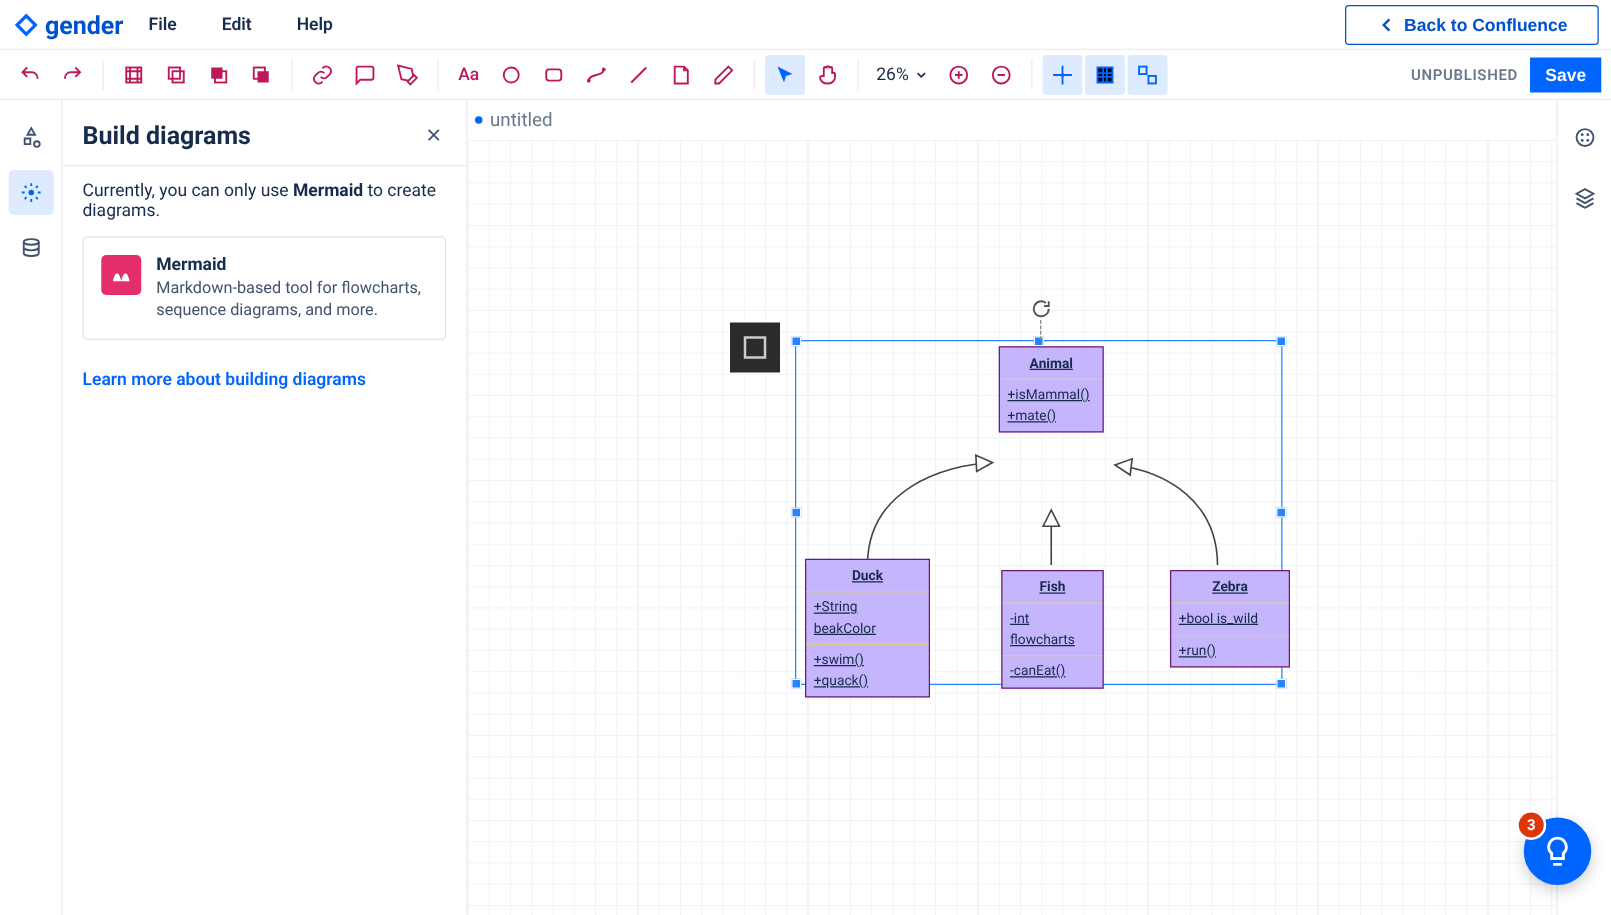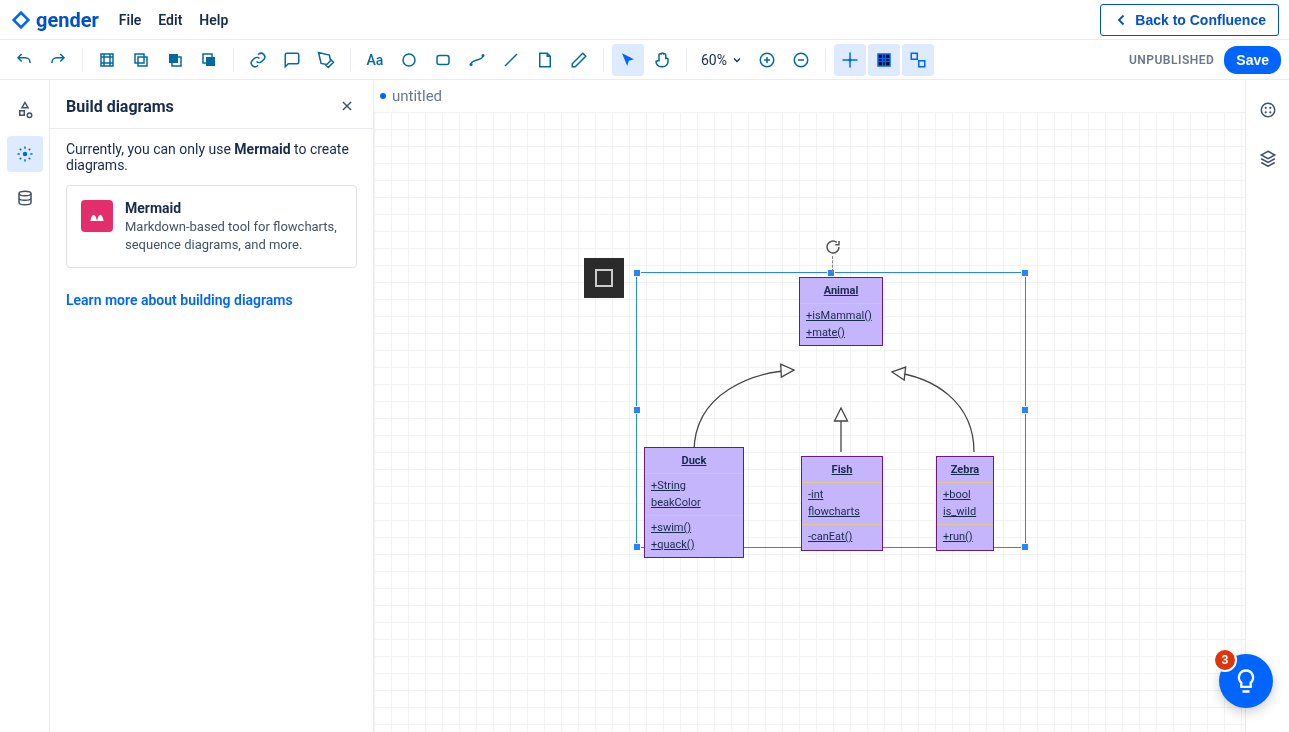--- a/index.html
+++ b/index.html
@@ -2,43 +2,43 @@
 <html><head>
 <meta charset="utf-8">
 <style>
 * { box-sizing: border-box; margin: 0; padding: 0; }
 body { font-family: -apple-system, BlinkMacSystemFont, "Segoe UI", Roboto, Helvetica, Arial, sans-serif; font-size: 14px; color: #172B4D; overflow: hidden; width: 1289px; height: 732px; position: relative; background: #fff; }
 
 
 .menubar { display: flex; align-items: center; height: 40px; padding: 0 10px; border-bottom: 1px solid #ebecf0; }
 .logo { display: flex; align-items: center; font-weight: 700; font-size: 20px; color: #0052CC; margin-right: 20px; gap:4px; }
 .logo svg { width: 22px; height: 22px; }
-.menu-items { display: flex; gap: 17px; }
+.menu-items { display: flex; gap: 36px; }
 .menu-item { font-size: 14px; font-weight: 600; color: #172B4D; cursor: pointer; }
 .spacer { flex: 1; }
-.back-btn { border: 1px solid #0052CC; color: #0052CC; background: #fff; border-radius: 3px; padding: 6px 12px; font-weight: 600; font-size: 14px; cursor: pointer; display:flex; align-items:center; gap:4px;}
+.back-btn { border: 1px solid #0052CC; color: #0052CC; background: #fff; border-radius: 3px; padding: 6px 24px; font-weight: 600; font-size: 14px; cursor: pointer; display:flex; align-items:center; gap:4px;}
 
 
 .toolbar { display: flex; align-items: center; height: 40px; padding: 0 8px; border-bottom: 1px solid #ebecf0; gap: 2px; }
-.tbtn { width: 32px; height: 32px; display:flex; align-items:center; justify-content:center; border-radius: 3px; cursor:pointer; color:#0369a1; }
+.tbtn { width: 32px; height: 32px; display:flex; align-items:center; justify-content:center; border-radius: 3px; cursor:pointer; color:#be185d; }
 .tbtn.active { color:#0065FF; background:#deebff; }
 .tsep { width:1px; height:24px; background:#ebecf0; margin: 0 6px; }
 .zoom { display:flex; align-items:center; gap:4px; font-size:14px; color:#172B4D; padding:0 6px; cursor:pointer;}
 .unpub { color:#6B778C; font-size:12px; font-weight:600; letter-spacing:0.5px; margin-right:8px;}
-.save-btn { background:#0065FF; color:#fff; border:none; border-radius:13px; padding:6px 12px; font-weight:600; font-size:14px; cursor:pointer;}
+.save-btn { background:#0065FF; color:#fff; border:none; border-radius:0; padding:6px 12px; font-weight:600; font-size:14px; cursor:pointer;}
 
 
 .main { display:flex; height: calc(732px - 80px); position:relative;}
 .leftrail { width: 50px; border-right:1px solid #ebecf0; display:flex; flex-direction:column; align-items:center; padding-top:12px; gap:8px;}
 .rail-btn { width:36px; height:36px; display:flex; align-items:center; justify-content:center; border-radius:4px; cursor:pointer; color:#42526E;}
 .rail-btn.active { background:#deebff; color:#0065FF;}
 
 .sidepanel { width: 324px; border-right:1px solid #ebecf0; padding:0; display:flex; flex-direction:column;}
 .panel-head { display:flex; align-items:center; justify-content:space-between; padding:16px 16px 12px 16px;}
-.panel-head h2 { font-size:16px; font-weight:700; color:#172B4D;}
+.panel-head h2 { font-size:20px; font-weight:700; color:#172B4D;}
 .panel-close { cursor:pointer; color:#42526E; width:20px; height:20px; display:flex; align-items:center; justify-content:center;}
 .panel-body { padding: 12px 16px; font-size:14px; color:#172B4D;}
 .panel-card { border:1px solid #dfe1e6; border-radius:4px; padding:14px; display:flex; gap:12px; margin-top:12px; cursor:pointer;}
 .card-icon { width:32px; height:32px; background:#e32e6b; border-radius:4px; display:flex; align-items:center; justify-content:center; color:#fff; flex-shrink:0;}
 .card-title { font-weight:700; font-size:14px; color:#172B4D;}
 .card-desc { font-size:13px; color:#42526E; margin-top:2px; line-height:1.35;}
 .learn-link { color:#0065FF; font-weight:600; font-size:14px; display:block; margin-top:24px; cursor:pointer;}
 
 .canvas-wrap { flex:1; position:relative; overflow:hidden;}
 .tabbar { height:32px; display:flex; align-items:center; padding-left:6px; font-size:15px; color:#6B778C;}
@@ -192,21 +192,21 @@
         <path fill="currentColor" d="M4 3l16 8-7 2-2 7z"></path>
       </svg>
     </div>
   <div class="tbtn">
       <svg class="ico" viewBox="0 0 24 24">
         <path fill="none" stroke="currentColor" stroke-width="2" d="M8 13V5a1.5 1.5 0 013 0V4a1.5 1.5 0 013 0v1a1.5 1.5 0 013 0v6a1.5 1.5 0 013 0v3a7 7 0 01-7 7h-2a7 7 0 01-7-7l2-1z"></path>
       </svg>
     </div>
   <div class="tsep"></div>
   <div class="zoom">
-    <span>60%</span>
+    <span>26%</span>
     <svg width="12" height="12" viewBox="0 0 24 24">
         <path fill="none" stroke="currentColor" stroke-width="2.5" d="M6 9l6 6 6-6"></path>
       </svg>
   </div>
   <div class="tbtn">
       <svg class="ico" viewBox="0 0 24 24">
         <circle cx="12" cy="12" r="9" fill="none" stroke="currentColor" stroke-width="2"></circle>
         <path stroke="currentColor" stroke-width="2" d="M12 8v8M8 12h8"></path>
       </svg>
     </div>
@@ -354,21 +354,21 @@
       <div class="uml" style="left:427px; top:344px; width:82px;">
         <div class="hdr">Fish</div>
         <div class="sec">
             <div>-int flowcharts</div>
           </div>
         <div class="sec">
             <div>-canEat()</div>
           </div>
       </div>
 
-      <div class="uml" style="left:562px; top:344px; width:58px;">
+      <div class="uml" style="left:562px; top:344px; width:96px;">
         <div class="hdr">Zebra</div>
         <div class="sec">
             <div>+bool is_wild</div>
           </div>
         <div class="sec">
             <div>+run()</div>
           </div>
       </div>
 
     </div>

